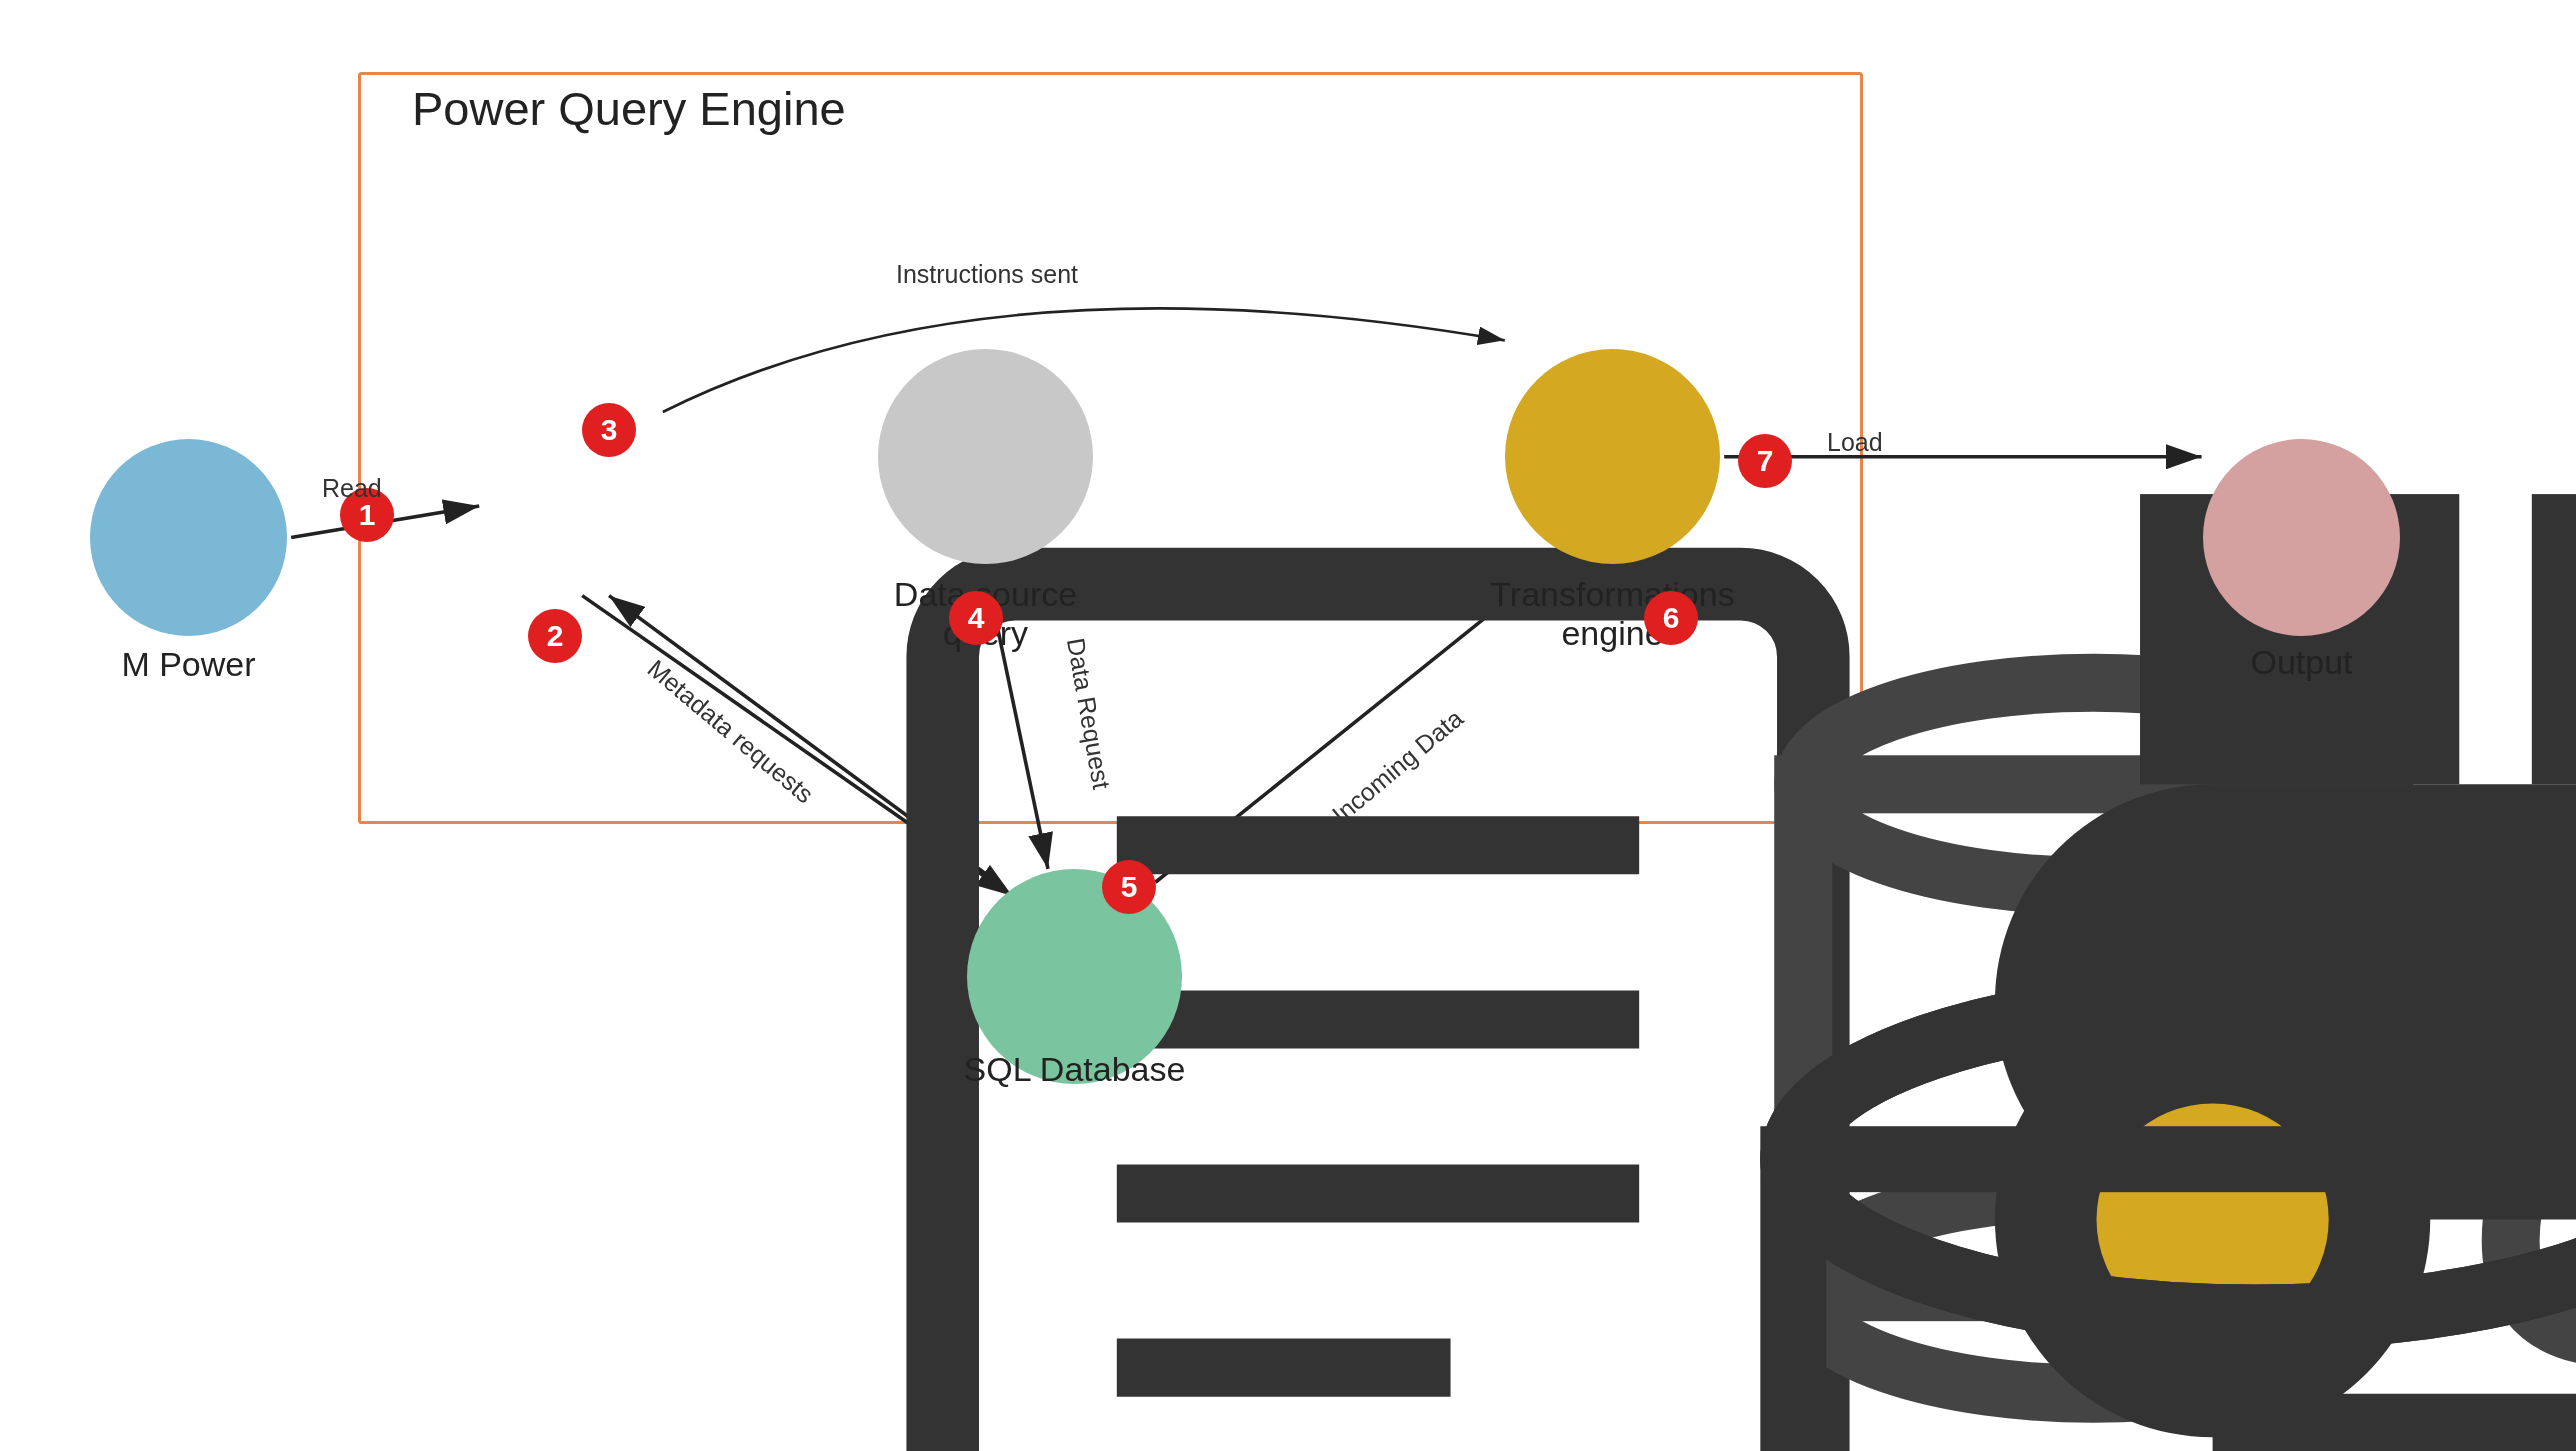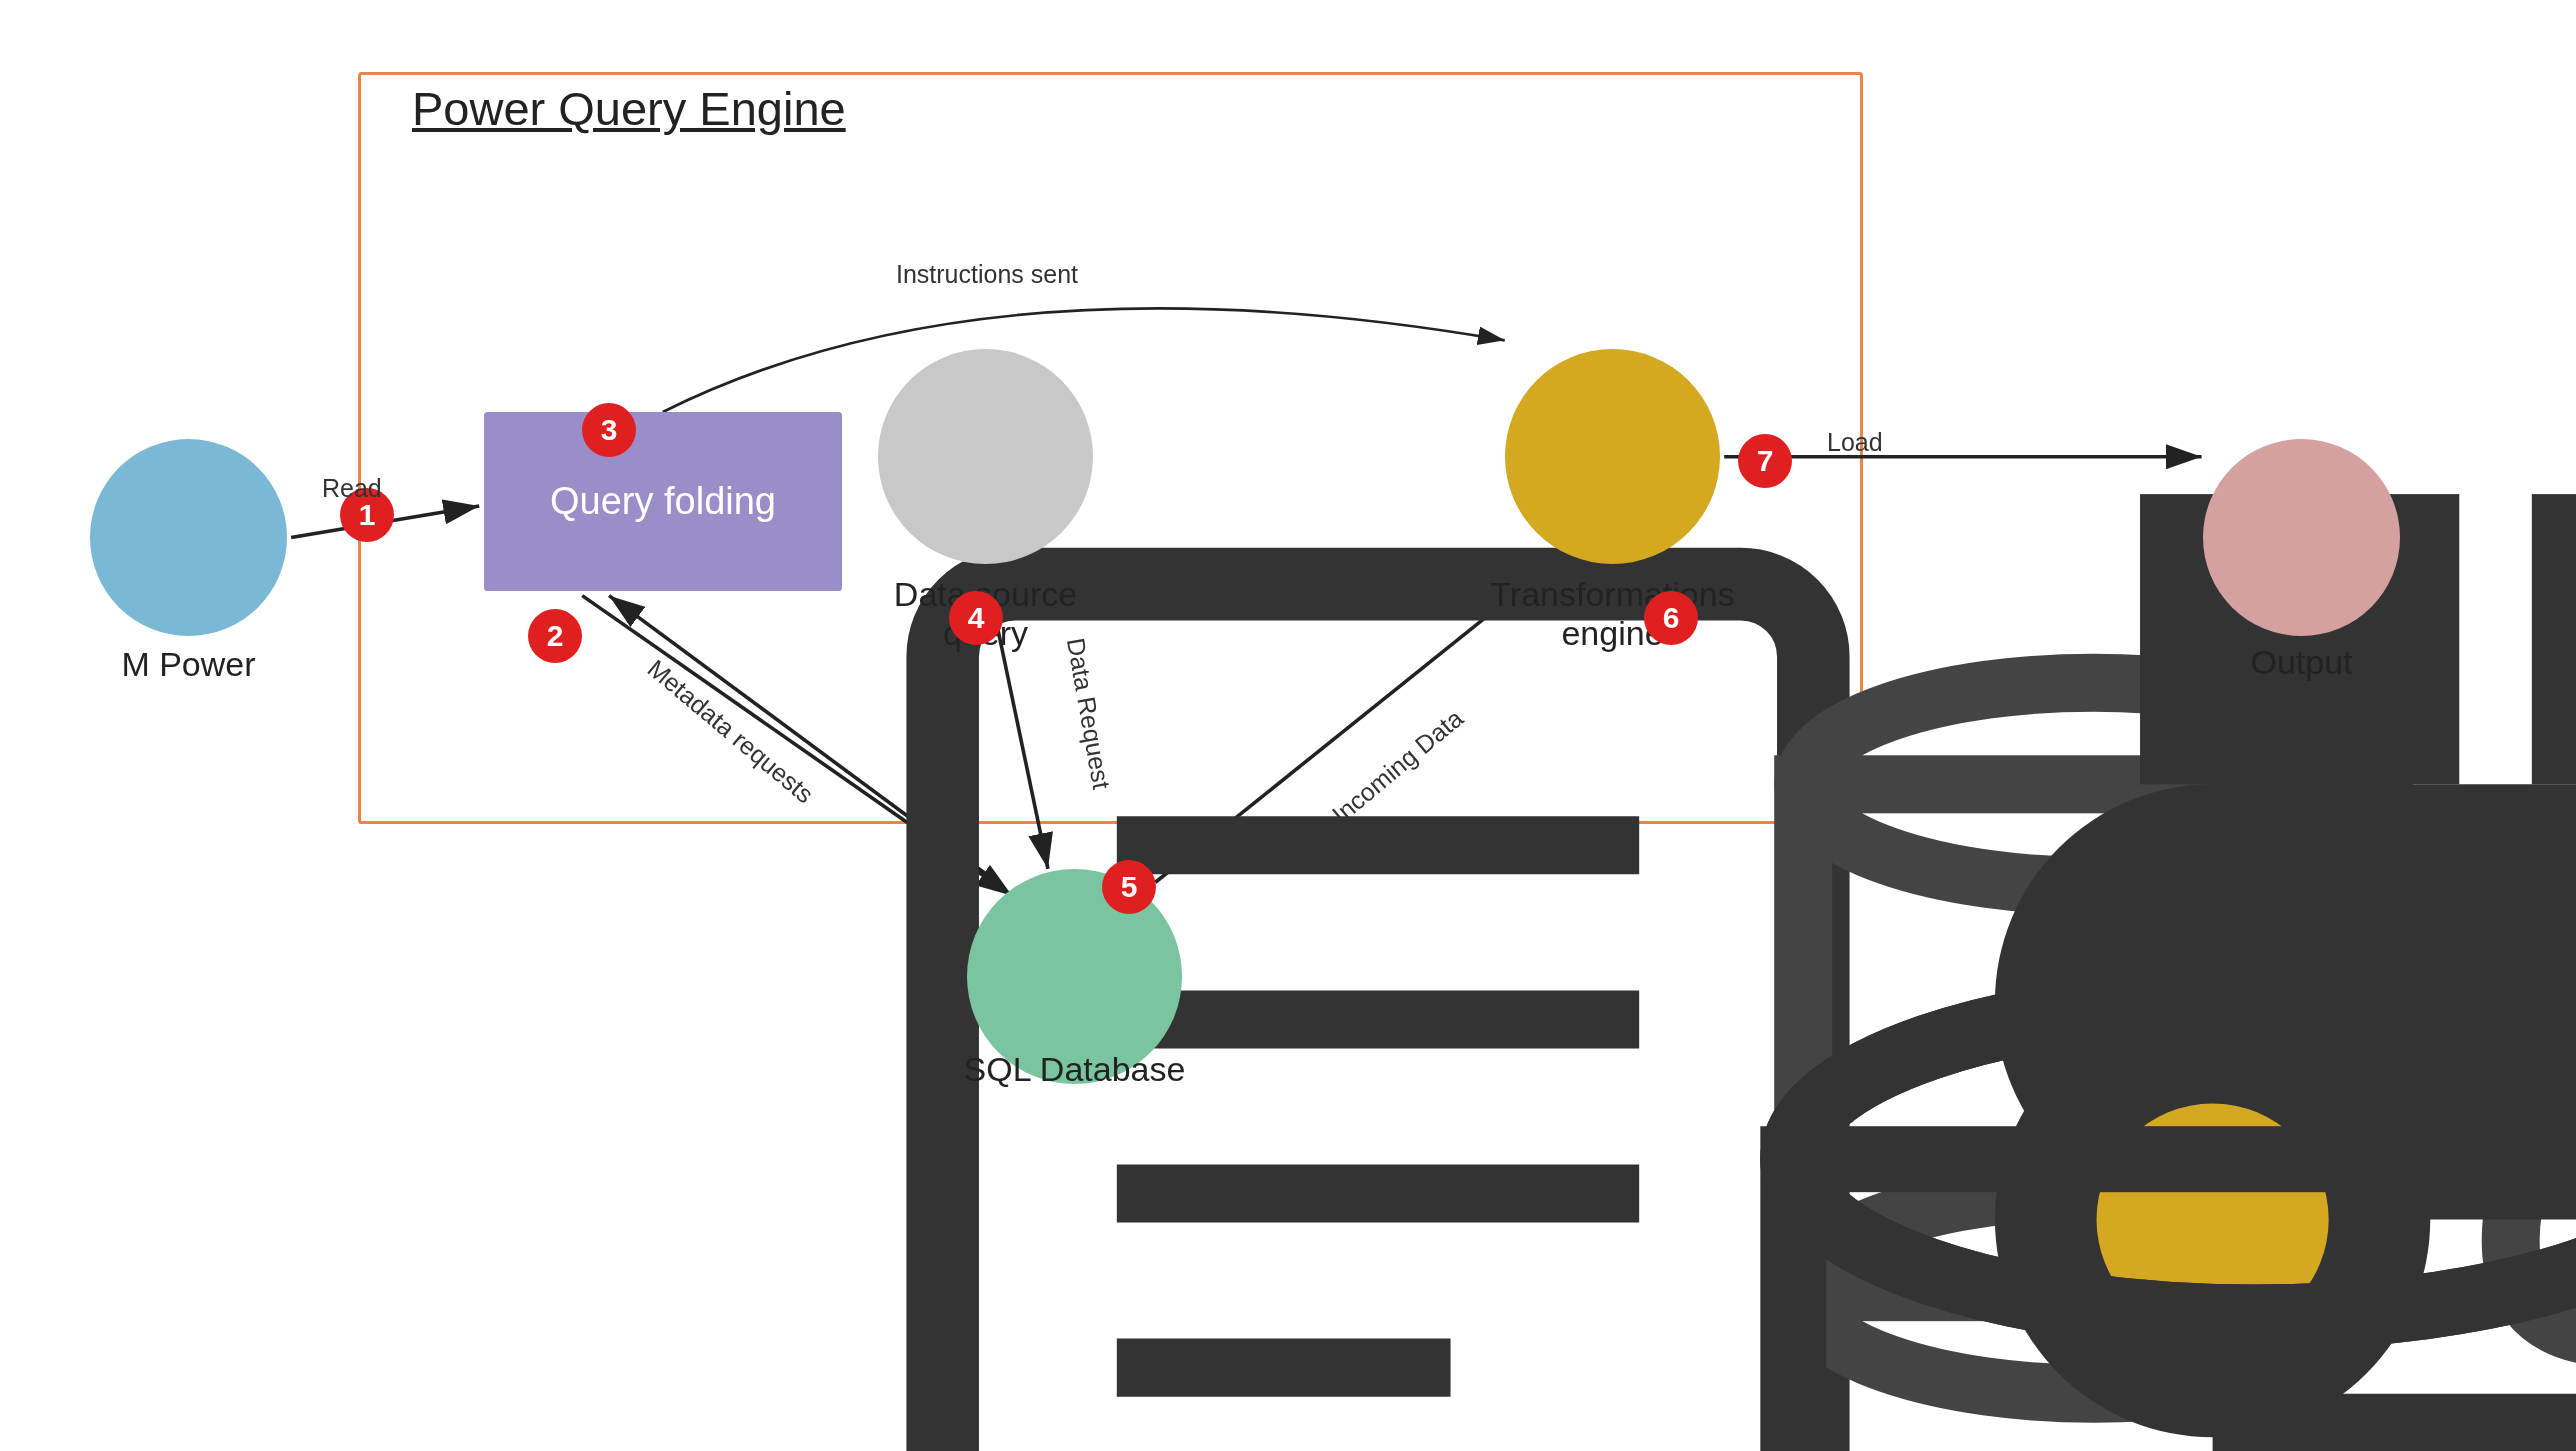--- a/index.html
+++ b/index.html
@@ -80,21 +80,20 @@
       width: 1505px; height: 752px;
       border: 3.6px solid #e8854a;
       border-radius: 3.6px;
     }
     .pqe-label {
       position: absolute;
       left: 412px; top: 81px;
       font-size: 47px;
       font-weight: 400;
       color: #222;
-      text-decoration: underline;
     }
     
     .circle-label {
       position: absolute;
       text-align: center;
       font-size: 34px;
       color: #222;
     }
     
     .badge {
@@ -156,23 +155,20 @@
       <rect x="20" y="10" width="60" height="75" rx="5" fill="none" stroke="#333" stroke-width="5"></rect>
       <line x1="32" y1="28" x2="68" y2="28" stroke="#333" stroke-width="4"></line>
       <line x1="32" y1="40" x2="68" y2="40" stroke="#333" stroke-width="4"></line>
       <line x1="32" y1="52" x2="68" y2="52" stroke="#333" stroke-width="4"></line>
       <line x1="32" y1="64" x2="55" y2="64" stroke="#333" stroke-width="4"></line>
       <path d="M20 85 Q10 90 20 95 Q30 100 20 105" fill="none" stroke="#333" stroke-width="4"></path>
     </svg>
   </div>
   <div class="circle-label" style="left: 90px; top: 645px; width: 197px;">M Power</div>
 
-  <div class="query-folding-box">
-    <span class="query-folding-text">Query folding</span>
-  </div>
 
   <div class="circle data-source-circle">
 
     <svg width="116" height="116" viewBox="0 0 100 100">
 
       <ellipse cx="45" cy="30" rx="20" ry="7" fill="none" stroke="#444" stroke-width="4"></ellipse>
       <rect x="25" y="30" width="40" height="35" fill="none" stroke="#444" stroke-width="4"></rect>
       <ellipse cx="45" cy="65" rx="20" ry="7" fill="none" stroke="#444" stroke-width="4"></ellipse>
 
       <path d="M65 45 Q80 40 75 55 Q70 70 85 68" fill="none" stroke="#444" stroke-width="4"></path>

